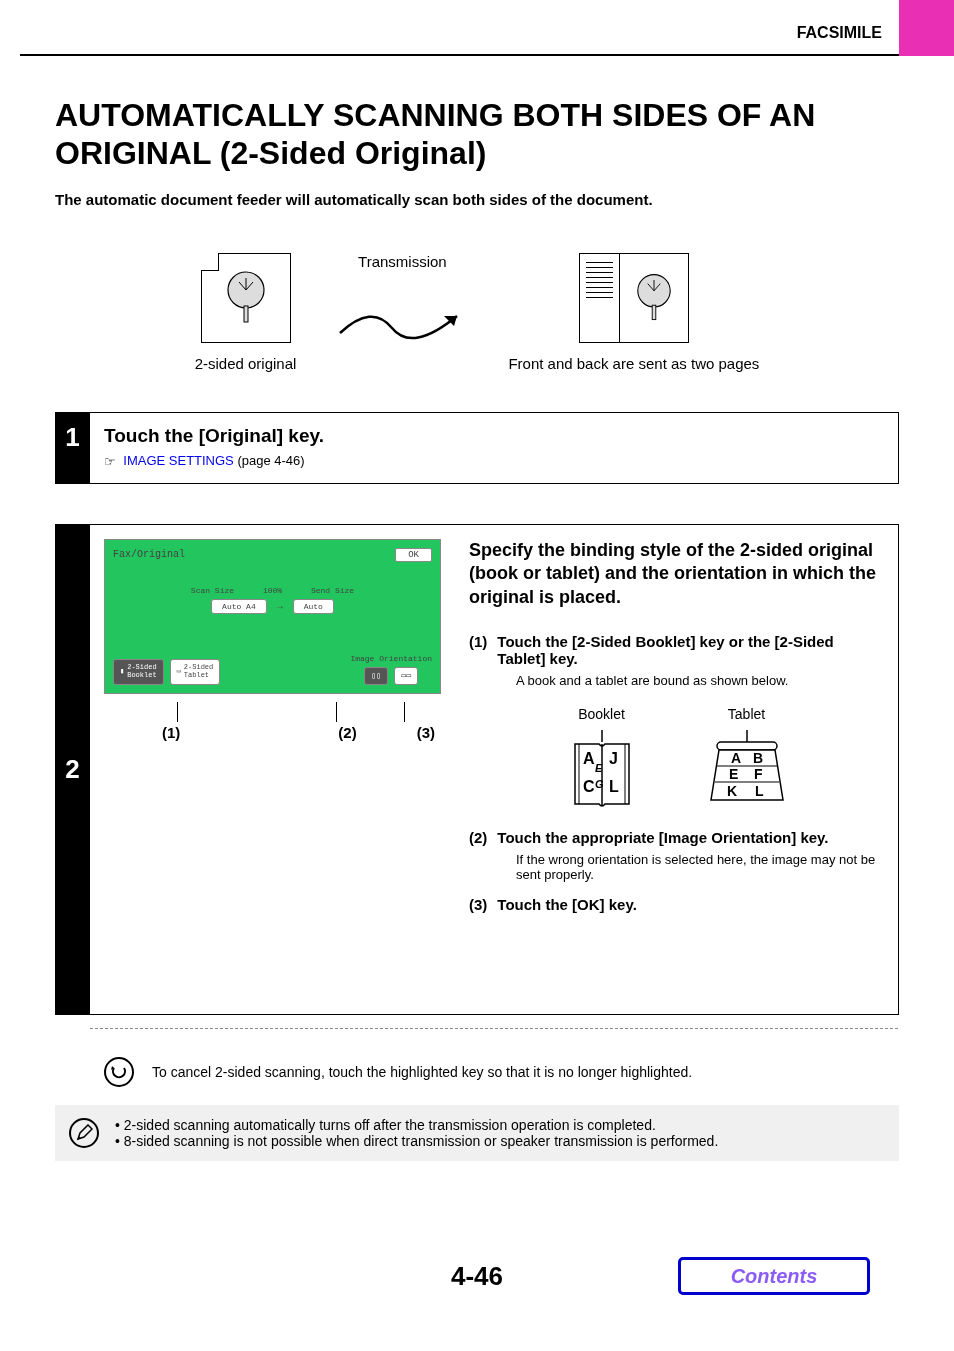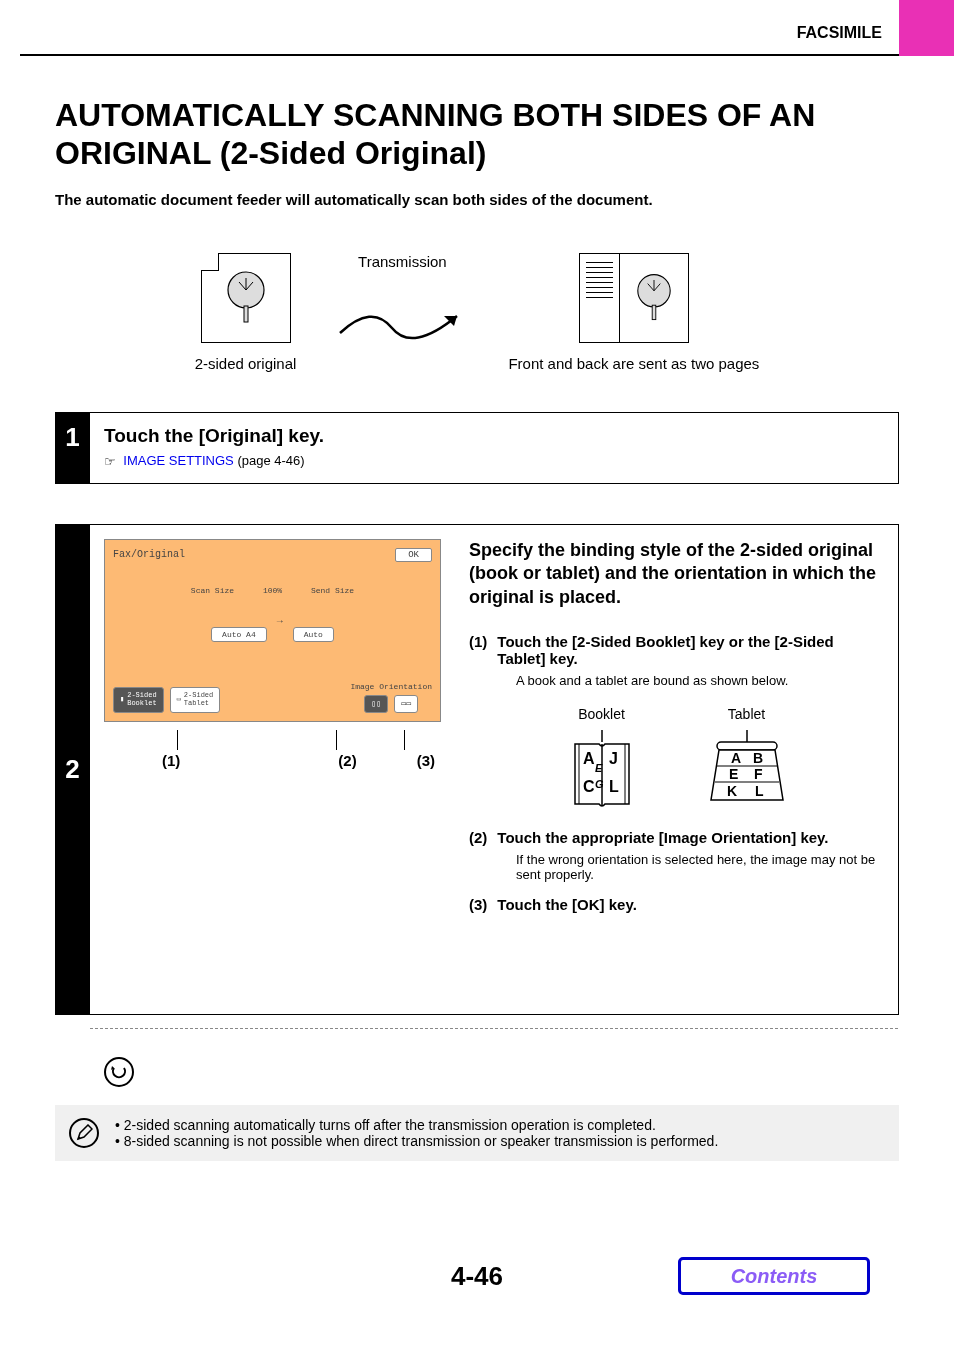--- a/index.html
+++ b/index.html
@@ -103,30 +103,30 @@
       display: inline-block;
       vertical-align: middle;
       margin-right: 4px;
     }
 
     .step2-body { padding: 0; }
     .step2-grid { display: flex; height: 100%; }
     .step2-left { width: 365px; padding: 14px; }
     .step2-right { flex: 1; padding: 14px 14px 14px 14px; }
     .ui-panel {
-      border: 1px solid #888; background: #fdba74;
+      border: 1px solid #888; background: #22c55e;
       font-family: "Courier New", monospace;
       font-size: 9px; color: #444;
       padding: 6px 8px 8px 8px;
     }
     .ui-top { display:flex; justify-content:space-between; align-items:center; font-size:10px; padding:2px 0 4px;}
     .ok-btn { border:1px solid #888; border-radius:2px; padding:1px 12px; background:#fff; font-size:9px;}
     .ui-scan { text-align:center; margin-top:20px; font-size:8px;}
     .ui-scan-row { display:flex; justify-content:center; align-items:center; gap:10px; margin-top:4px;}
-    .scan-btn { border:1px solid #888; border-radius:3px; padding:2px 10px; background:#fff; font-size:8px;margin-top:28px;}
+    .scan-btn { border:1px solid #888; border-radius:3px; padding:2px 10px; background:#fff; font-size:8px;}
     .arrow-sm { font-size:10px; }
     .ui-lower { display:flex; justify-content:space-between; align-items:flex-end; margin-top:40px;}
     .toggle-group { display:flex; gap:6px; margin-top:4px;}
     .tog-btn {
       border:1px solid #888; border-radius:3px; padding:4px 6px;
       background:#fff; font-size:7px; display:flex; align-items:center; gap:3px;
       line-height:1.1;
     }
     .tog-btn.active { background:#555; color:#fff; }
     .orient-wrap { text-align:center; font-size:8px;}
@@ -363,20 +363,21 @@
         </div>
       </div>
       <div class="dashed-sep"></div>
       <div class="hint-row">
         <div class="hint-icon-circle">
           <svg width="18" height="18" viewBox="0 0 18 18">
               <path d="M14 5 A6 6 0 1 1 4 5" fill="none" stroke="#000" stroke-width="2"></path>
               <path d="M2 3 L4 5 L1 7 Z" fill="#000"></path>
             </svg>
         </div>
+        <div class="hint-text">To cancel 2-sided scanning, touch the highlighted key so that it is no longer highlighted.</div>
       </div>
     </div>
   </div>
 
   <div class="notes-box">
     <div class="notes-icon">
       <svg width="18" height="18" viewBox="0 0 18 18">
           <path d="M3 15 L5 9 L13 1 L17 5 L9 13 Z" fill="none" stroke="#000" stroke-width="1.5"></path>
           <path d="M3 15 L5 13" stroke="#000" stroke-width="1.5"></path>
         </svg>

